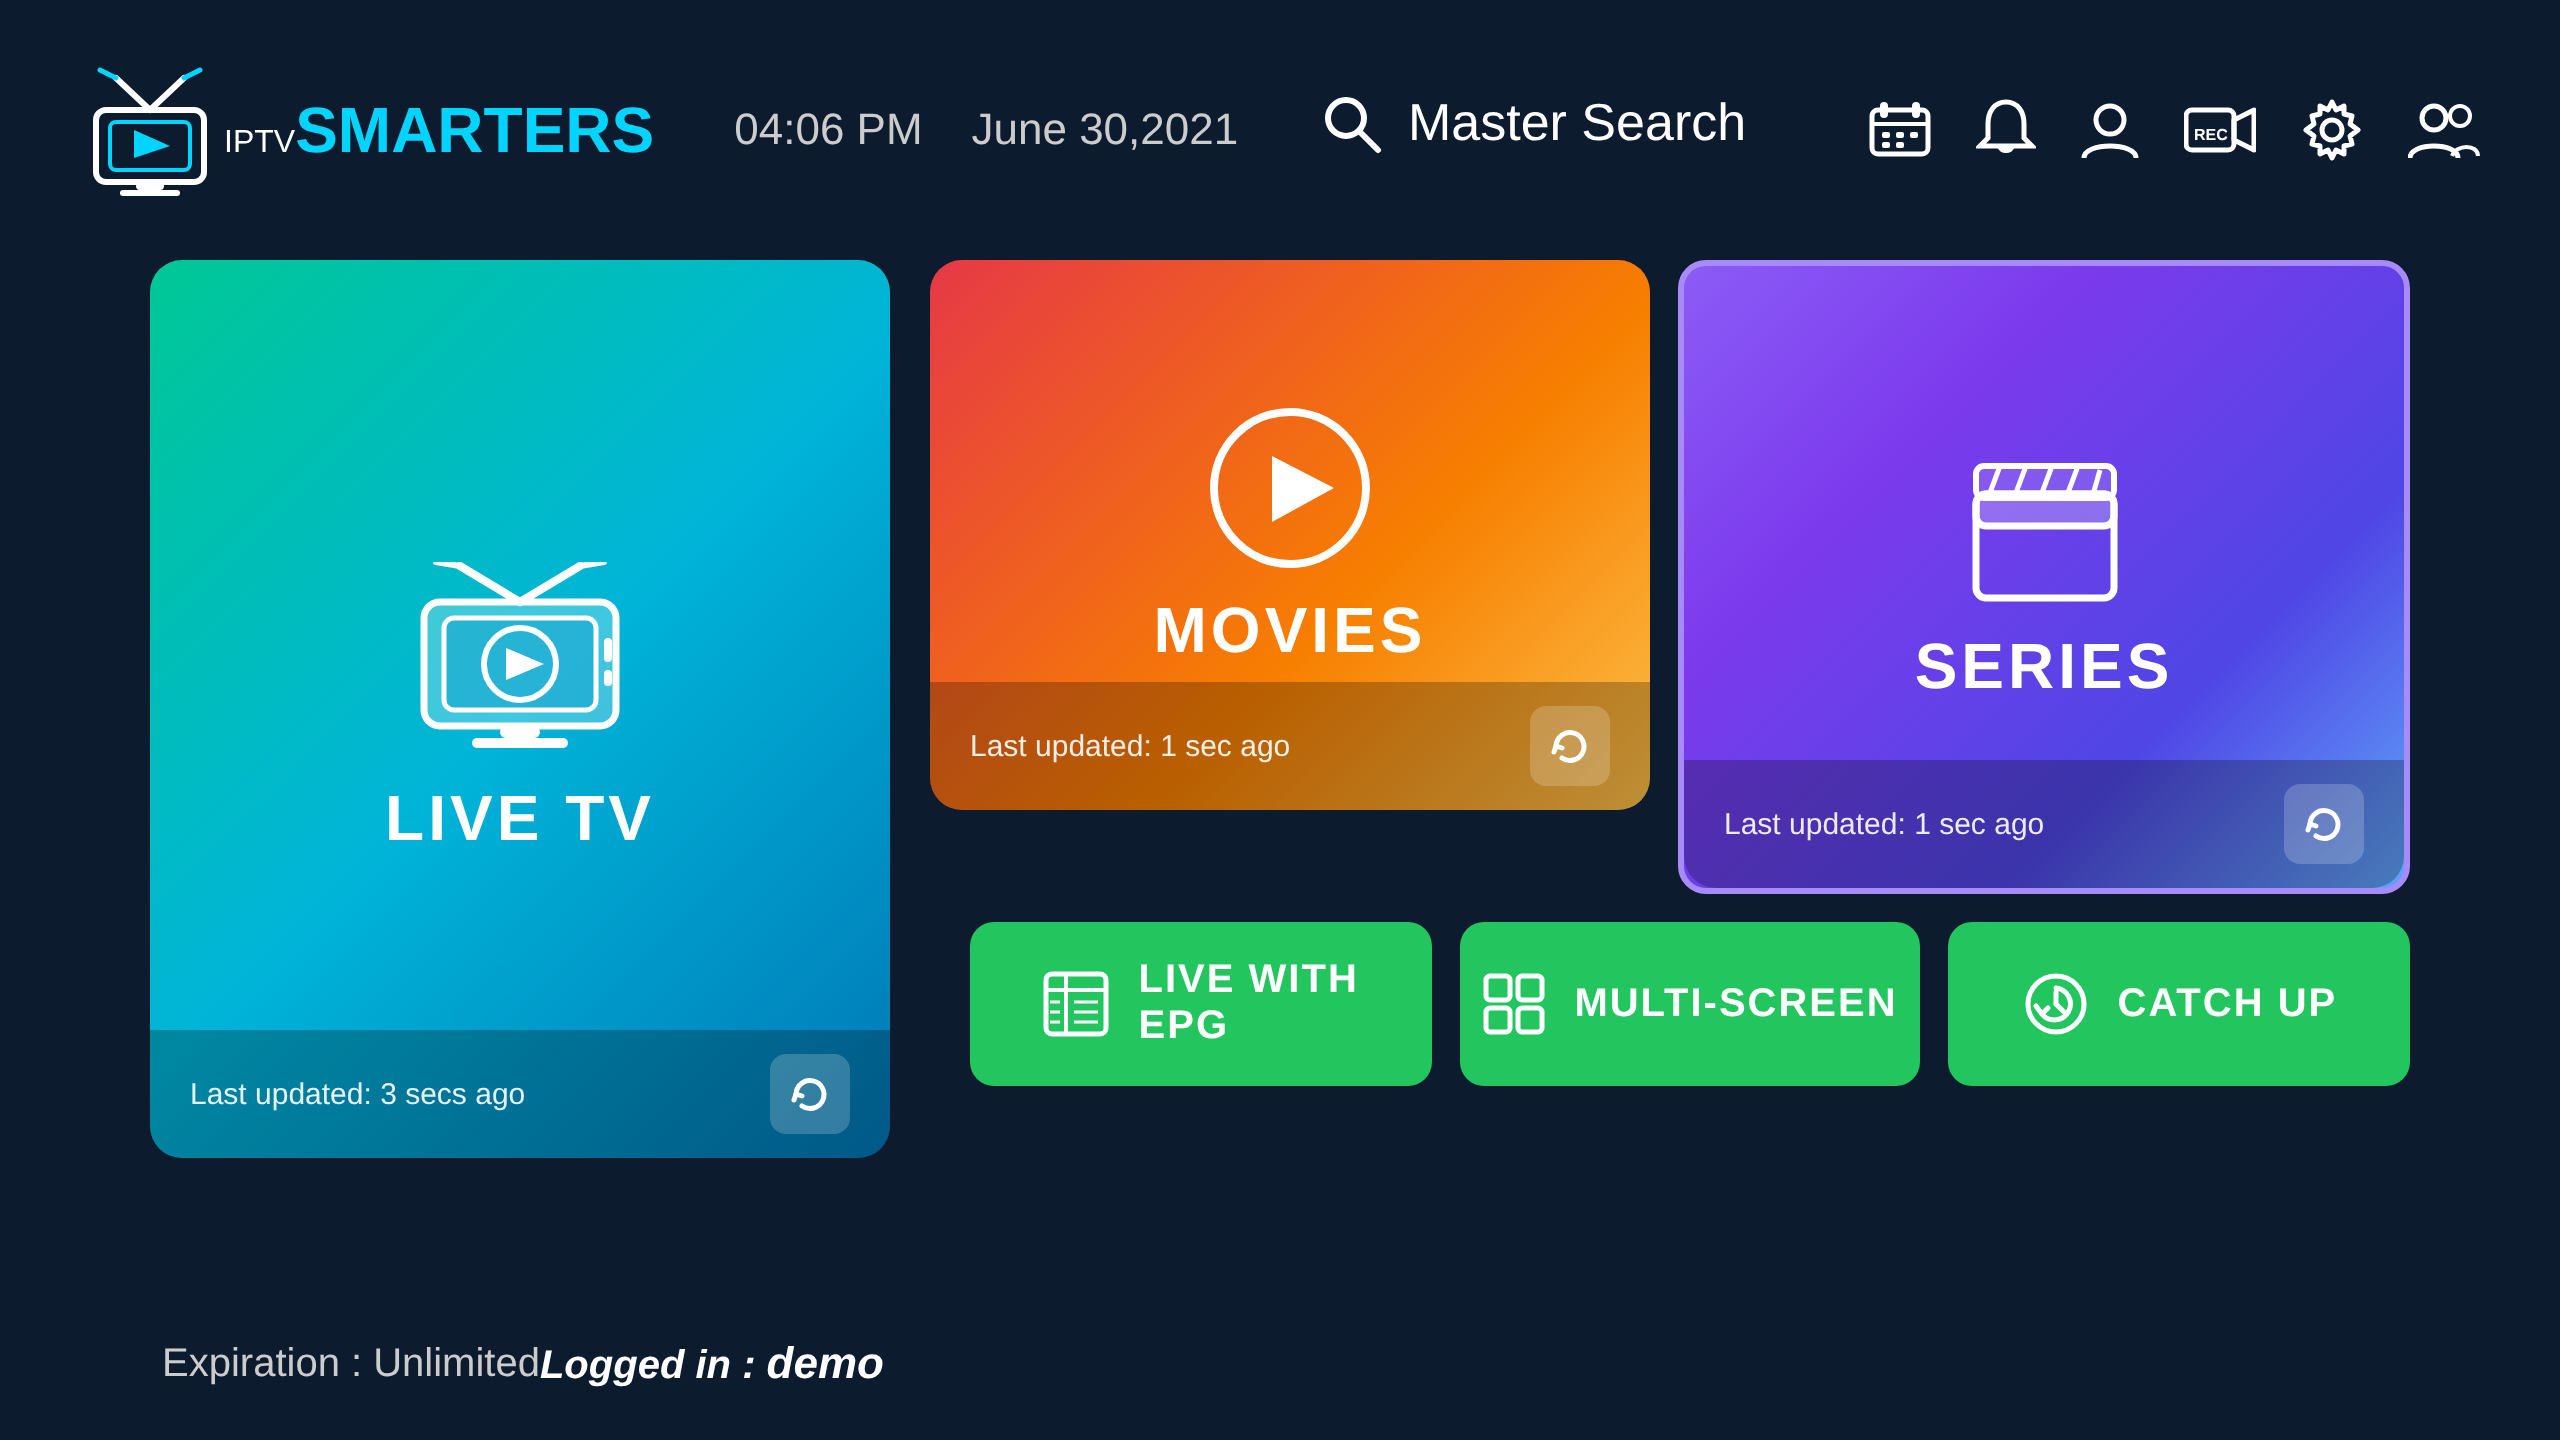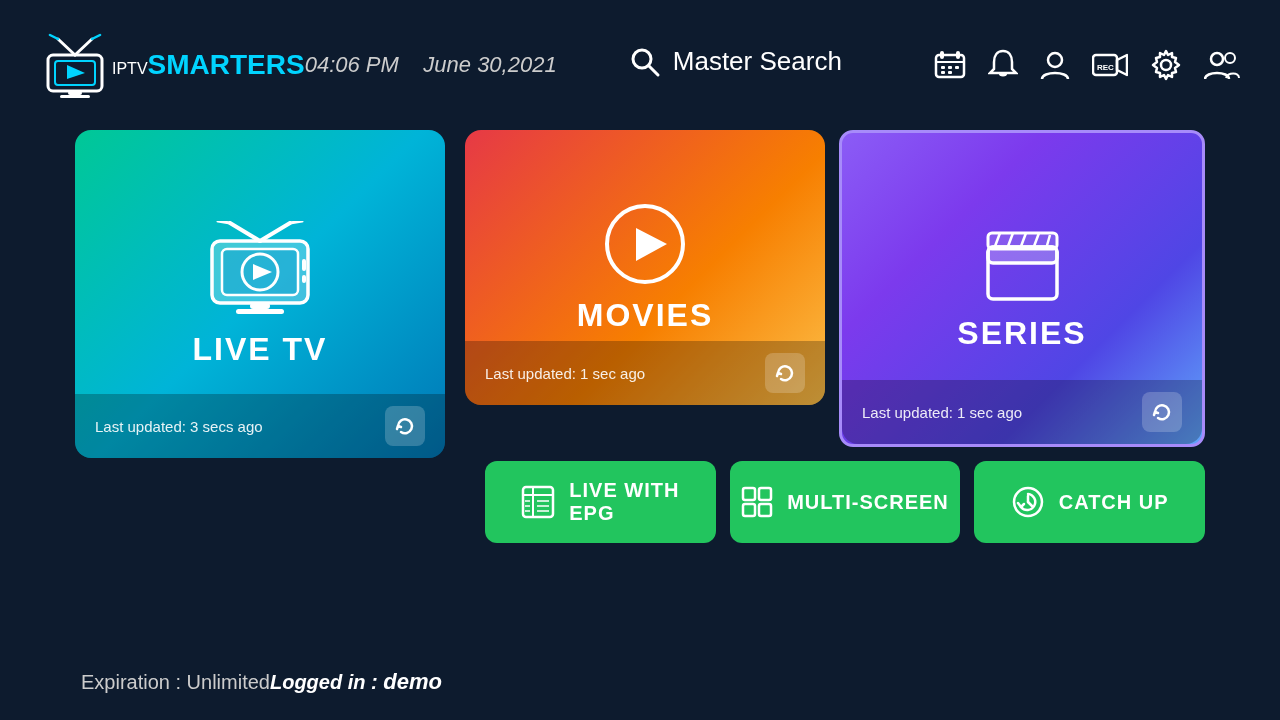--- a/index.html
+++ b/index.html
@@ -35,24 +35,24 @@
 
     .logo-iptv {
       color: white;
     }
 
     .logo-smarters {
       color: #00d4ff;
     }
 
     .datetime {
+      margin-left: 40px;
       font-size: 22px;
       color: #ccc;
       white-space: nowrap;
-      font-style: italic;
     }
 
     .header-center {
       flex: 1;
       display: flex;
       justify-content: center;
     }
 
     .search-bar {
       display: flex;
@@ -90,21 +90,21 @@
     .main {
       padding: 0 75px;
       display: flex;
       gap: 20px;
       align-items: flex-start;
     }
 
     
     .card-live-tv {
       width: 370px;
-      height: 328px;
+      height: 449px;
       background: linear-gradient(135deg, #00c896 0%, #00b4d8 50%, #0077b6 100%);
       border-radius: 16px;
       display: flex;
       flex-direction: column;
       align-items: center;
       justify-content: center;
       position: relative;
       cursor: pointer;
       flex-shrink: 0;
     }
@@ -295,21 +295,21 @@
       <rect x="8" y="22" width="54" height="36" rx="5" fill="none" stroke="white" stroke-width="3"></rect>
 
       <rect x="15" y="28" width="40" height="24" rx="3" fill="none" stroke="#00d4ff" stroke-width="2"></rect>
 
       <polygon points="27,32 27,46 45,40" fill="#00d4ff"></polygon>
 
       <rect x="28" y="58" width="14" height="4" rx="2" fill="white"></rect>
       <rect x="20" y="62" width="30" height="3" rx="1.5" fill="white"></rect>
     </svg>
     <div style="margin-left:2px;">
-      <span class="logo-iptv">IPTV</span><span class="logo-smarters" style="font-size:28px;font-weight:bold;">SMARTERS</span>
+      <span class="logo-iptv">IPTV</span><span class="logo-smarters" style="font-size:32px;font-weight:bold;">SMARTERS</span>
     </div>
   </div>
 
   <div class="datetime">
     <span>04:06 PM</span>&nbsp;&nbsp;&nbsp;
     <span>June 30,2021</span>
   </div>
 
   <div class="header-center">
     <div class="search-bar">

